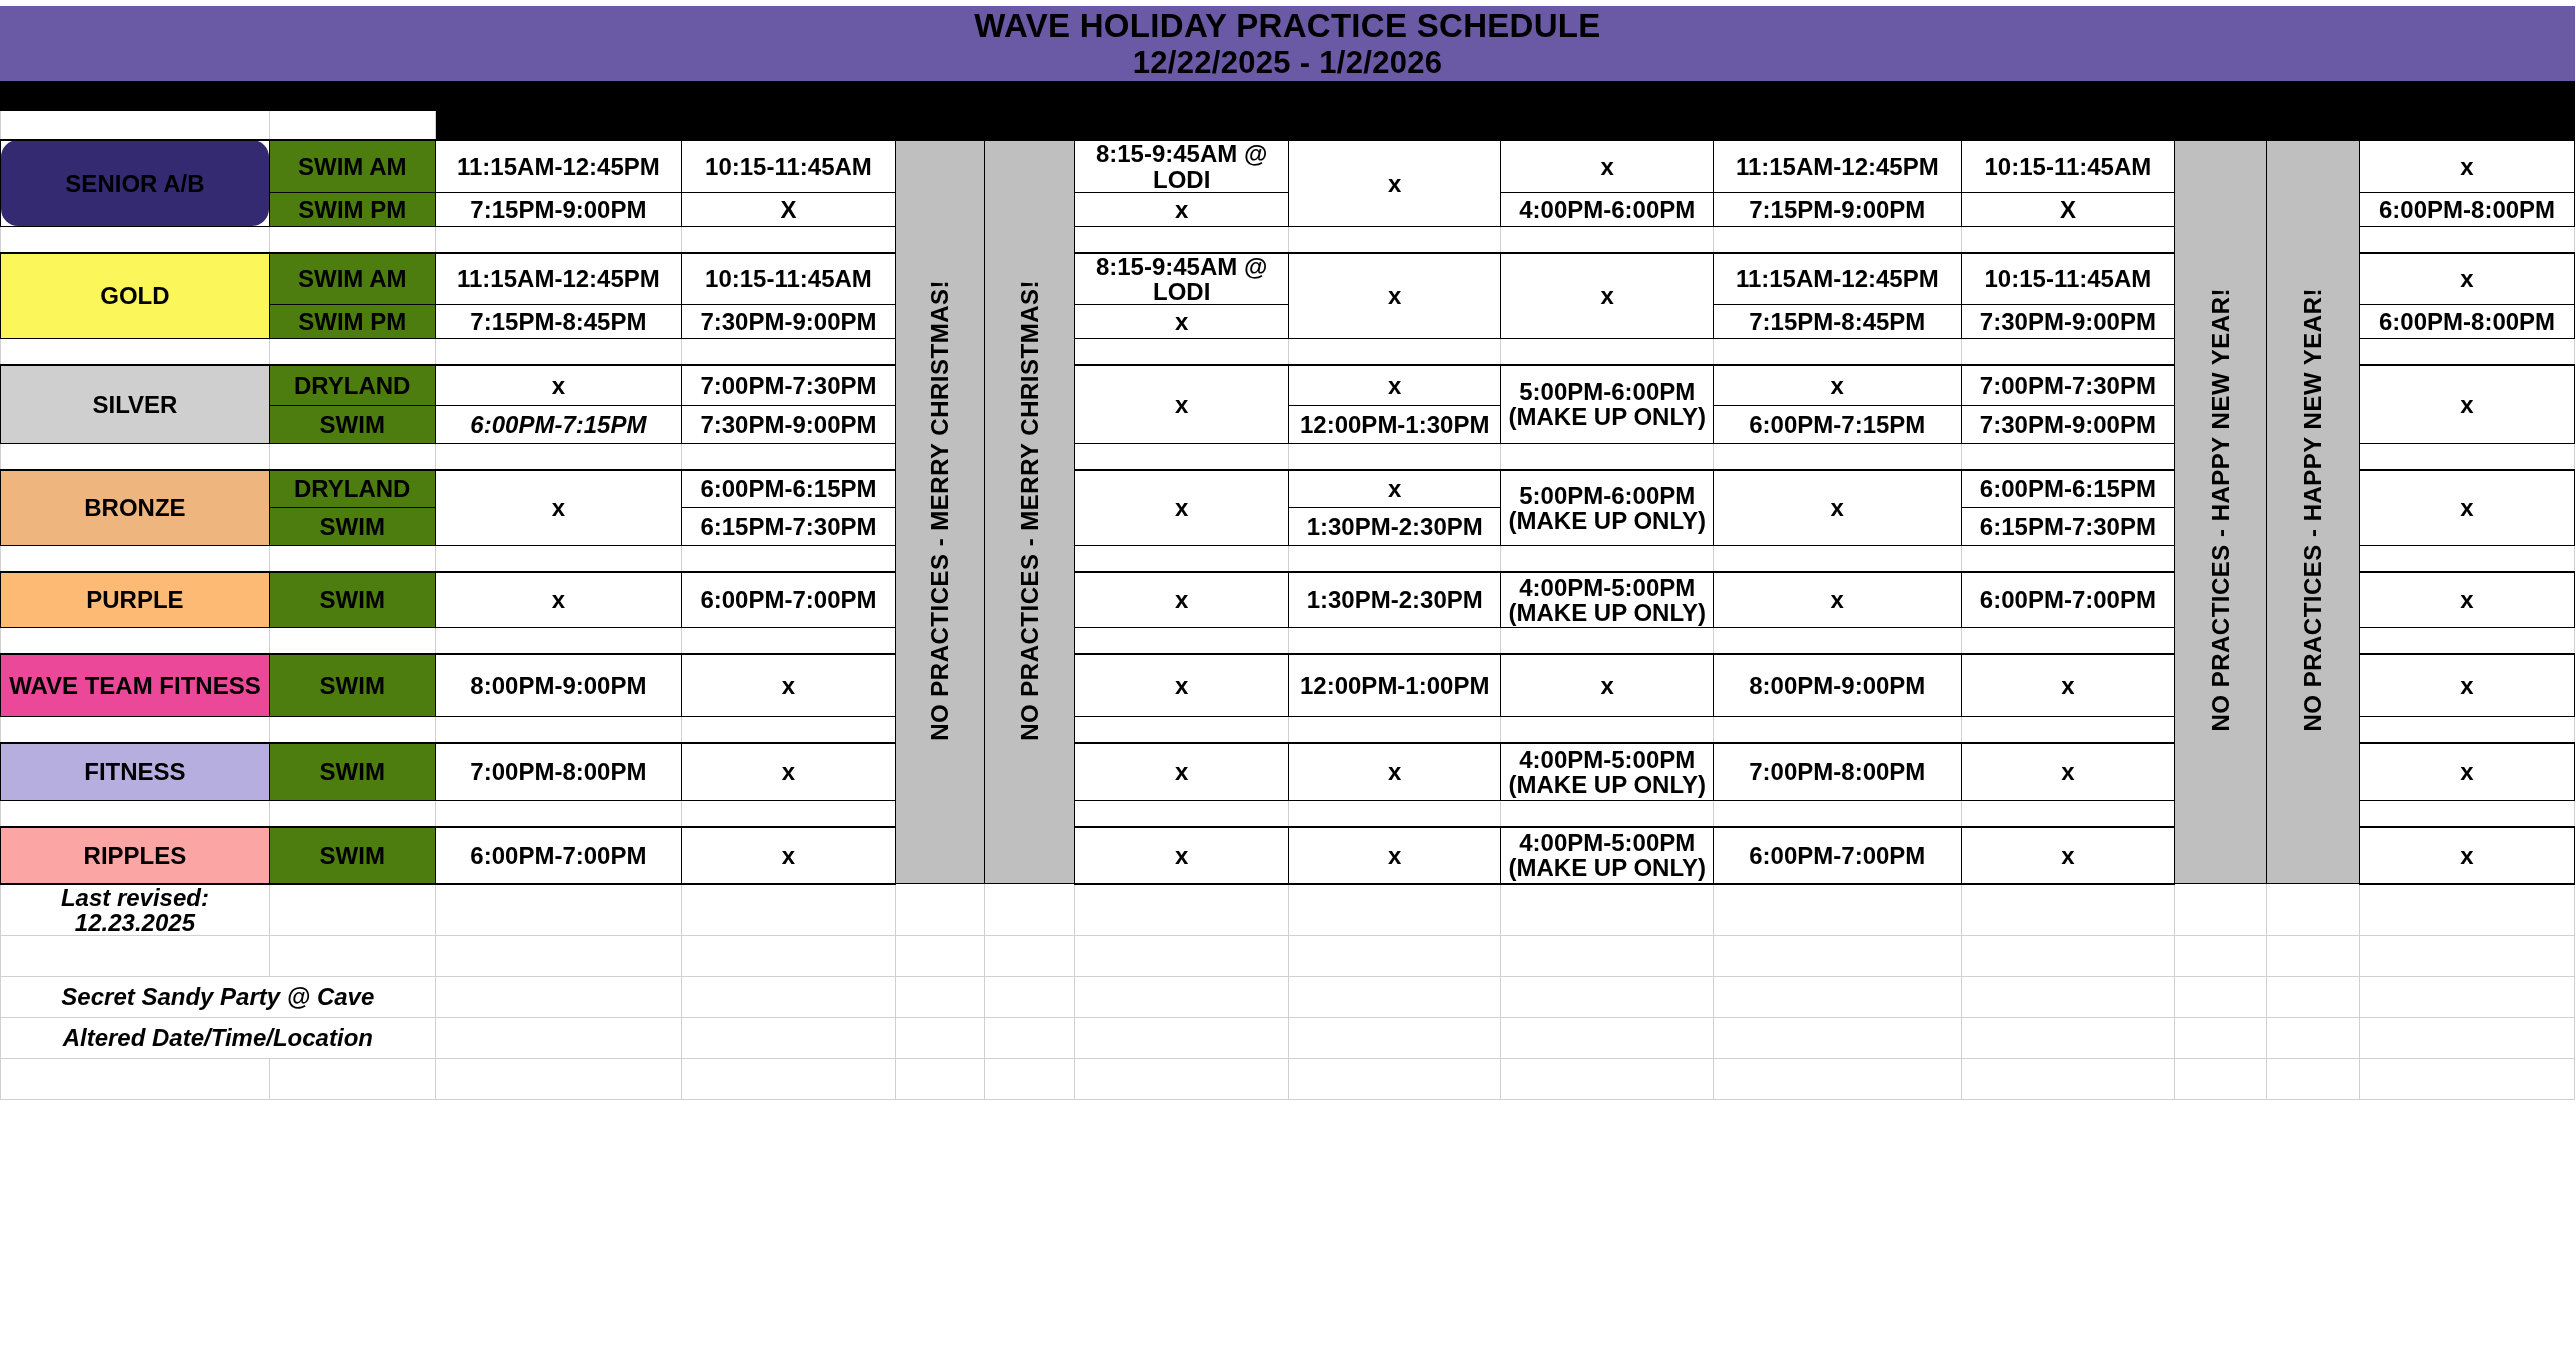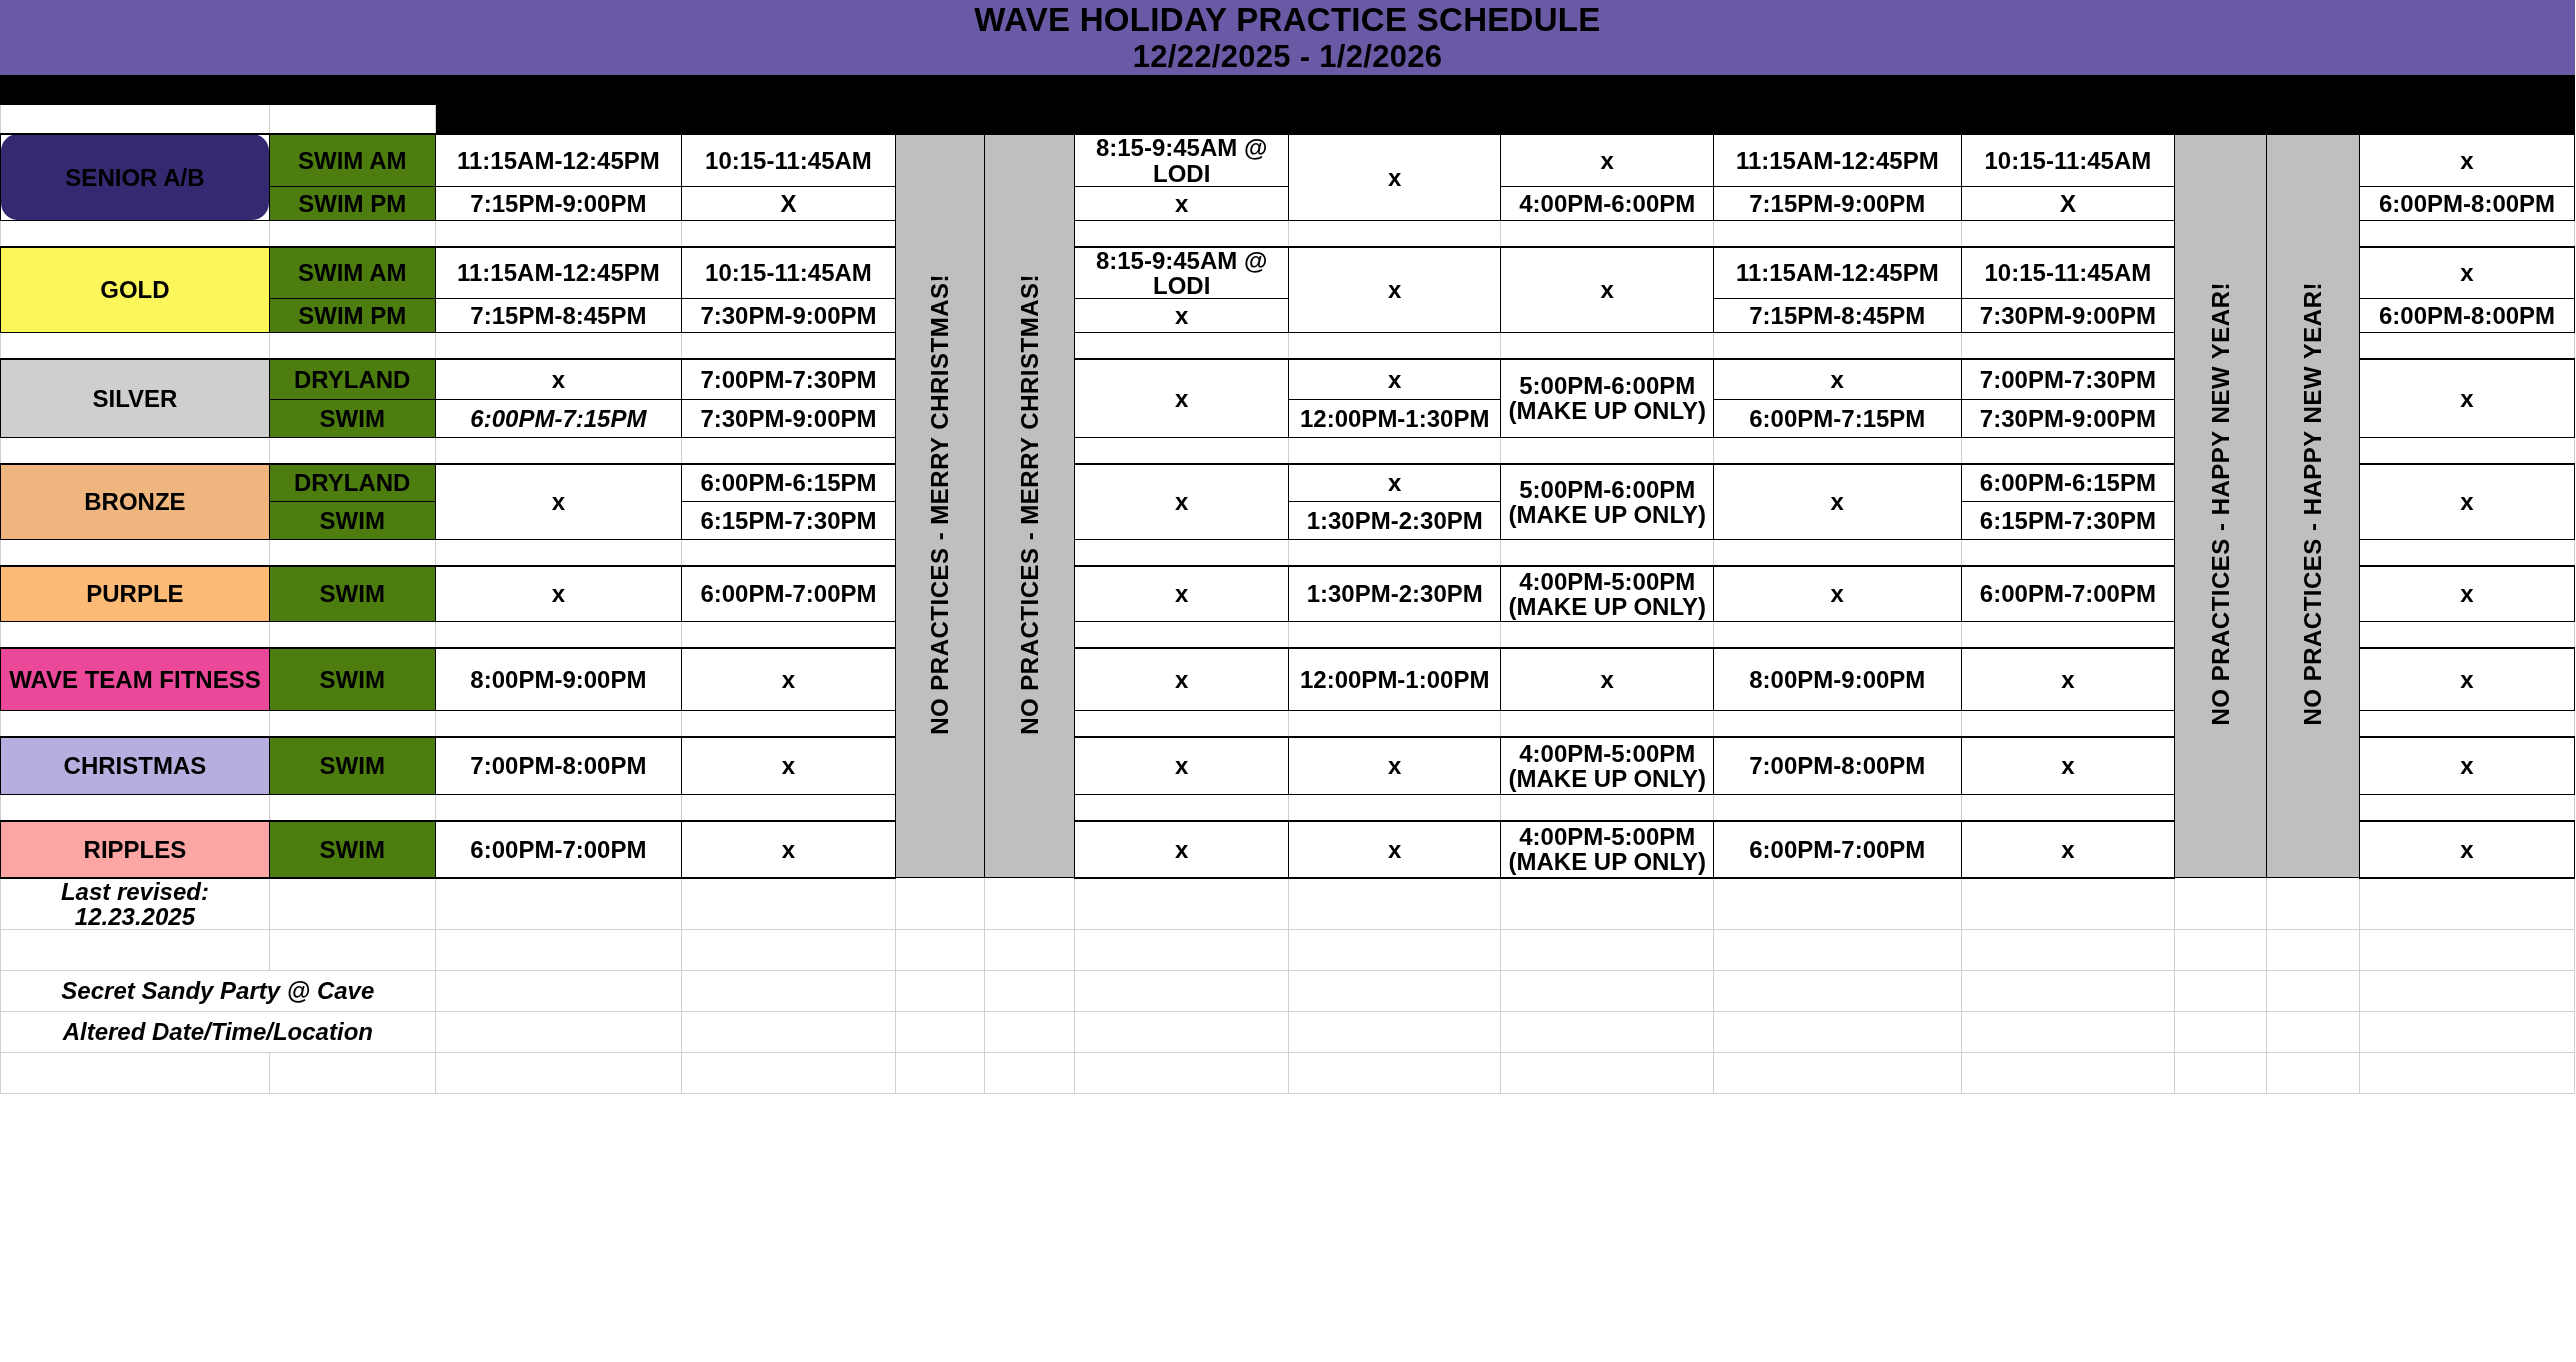--- a/index.html
+++ b/index.html
@@ -16,20 +16,21 @@
   #sheet {
     width: 2576px;
     height: 1362px;
     position: relative;
     background: #ffffff;
   }
   table.grid {
     border-collapse: collapse;
     table-layout: fixed;
     width: 2575px;
+    margin-top: 6px;
   }
   table.grid td {
     padding: 0;
     margin: 0;
     border: 0.9px solid #d0d0d0;
     text-align: center;
     vertical-align: middle;
     font-size: 24px;
     font-weight: bold;
     color: #000000;
@@ -396,21 +397,21 @@
           <td></td>
     <td></td>
           <td></td>
     <td></td>
           <td></td>
     <td></td>
           <td></td>
   </tr>
 
   <tr class="topline" style="height:57px">
-    <td class="glabel c-break">CHRISTMAS</td>
+    <td class="glabel c-break">FITNESS</td>
     <td class="subl">SWIM</td>
     <td class="cell">7:00PM-8:00PM</td>
     <td class="cell">x</td>
     <td class="cell">x</td>
     <td class="cell">x</td>
     <td class="cell small">4:00PM-5:00PM (MAKE UP ONLY)</td>
     <td class="cell">7:00PM-8:00PM</td>
     <td class="cell">x</td>
     <td class="cell">x</td>
   </tr>

